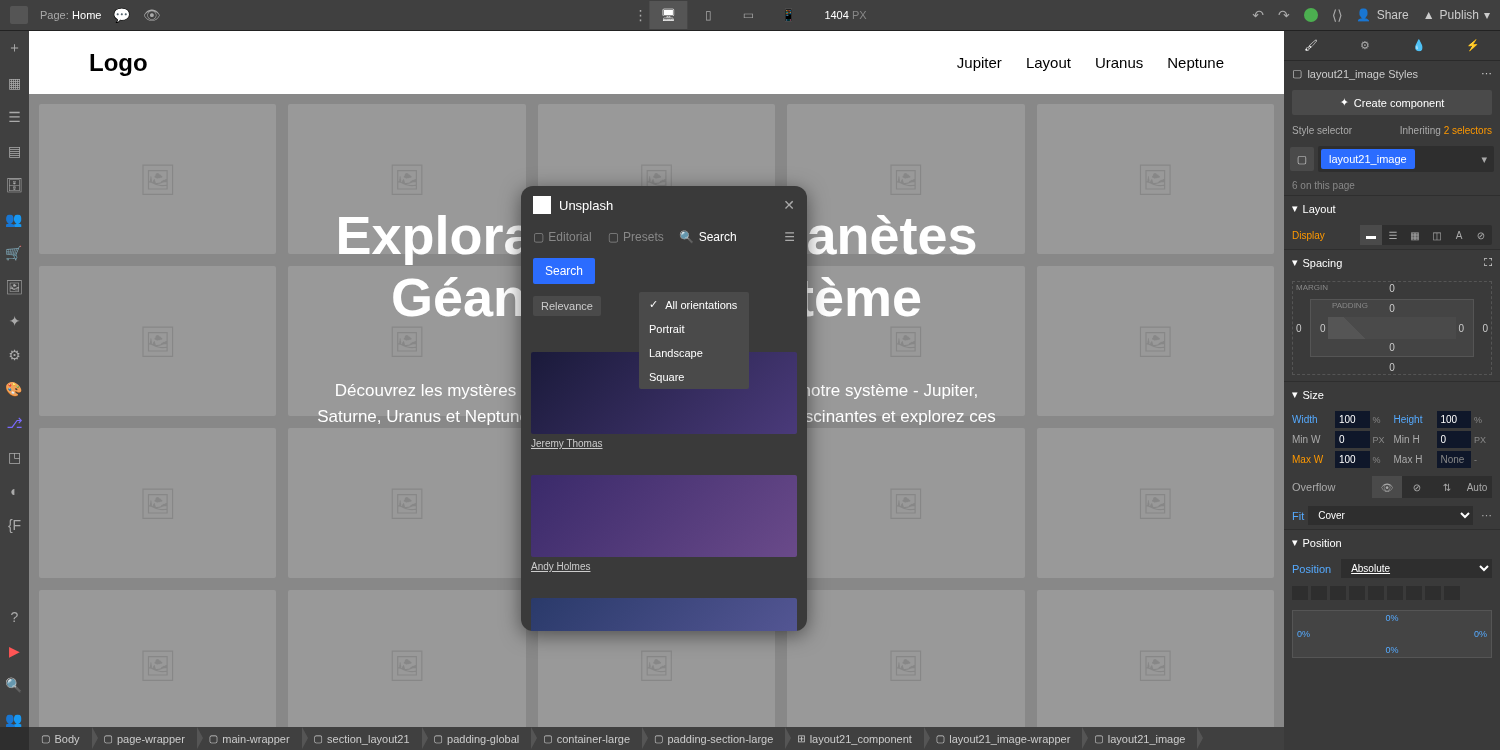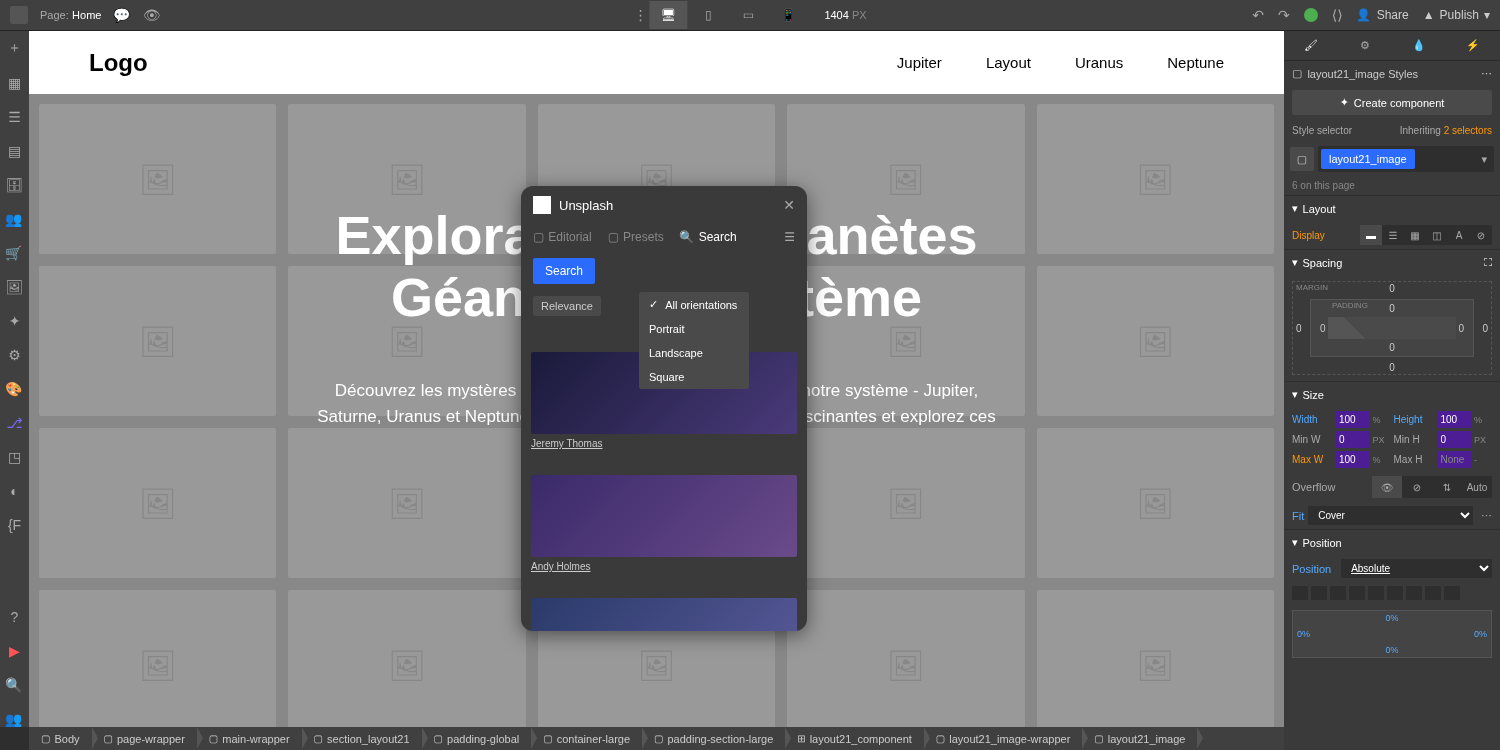--- a/index.html
+++ b/index.html
@@ -23,21 +23,21 @@
 
 
 .left-sidebar { position: absolute; left: 0; top: 31px; bottom: 23px; width: 29px; background: #404040; display: flex; flex-direction: column; align-items: center; padding-top: 8px; gap: 18px; }
 .left-sidebar .icon { color: #aaa; cursor: pointer; font-size: 14px; }
 
 
 .canvas { position: absolute; left: 29px; right: 216px; top: 31px; bottom: 23px; background: #888; overflow: hidden; }
 .site { background: #888; position: relative; height: 100%; }
 .site-header { background: #fff; height: 63px; display: flex; align-items: center; padding: 0 60px; }
 .logo { font-weight: bold; font-size: 24px; color: #000; }
-.nav { margin-left: auto; display: flex; gap: 44px; align-items: flex-start; }
+.nav { margin-left: auto; display: flex; gap: 24px; align-items: flex-start; }
 .nav-item { color: #000; font-size: 15px; }
 .cta-btn { background: #000; color: #fff; padding: 14px 24px; font-size: 15px; font-weight: 500; }
 .hero-bg { position: relative; height: calc(100% - 63px); background: #888; }
 .placeholder-grid { position: absolute; inset: 0; display: grid; grid-template-columns: repeat(5, 1fr); grid-auto-rows: 150px; gap: 12px; padding: 10px; }
 .ph { background: #999; display: flex; align-items: center; justify-content: center; color: #777; font-size: 30px; border-radius: 2px; }
 .hero-text { position: absolute; inset: 0; display: flex; flex-direction: column; align-items: center; padding-top: 110px; color: #fff; }
 .hero-title { font-size: 54px; font-weight: bold; text-align: center; line-height: 1.15; }
 .hero-desc { font-size: 17px; text-align: center; max-width: 680px; margin-top: 50px; line-height: 1.5; }
 
 
@@ -91,21 +91,21 @@
 .spacing-box { margin: 6px 8px; position: relative; height: 94px; }
 .margin-box { position: absolute; inset: 0; border: 1px dashed #555; }
 .padding-box { position: absolute; inset: 18px; border: 1px solid #555; background: #444; }
 .inner-box { position: absolute; inset: 36px; background: linear-gradient(45deg, #555 25%, #4a4a4a 25%); }
 .box-label { position: absolute; font-size: 8px; color: #888; }
 .box-val { position: absolute; font-size: 10px; color: #ccc; }
 .size-grid { display: grid; grid-template-columns: 40px 1fr 18px 40px 1fr 18px; gap: 3px; padding: 4px 8px; align-items: center; font-size: 10px; }
 .size-label { color: #aaa; }
 .size-label.blue { color: #5af; }
 .size-label.orange { color: #f90; }
-.size-input { background: #4c1d95; border: none; color: #fff; padding: 3px 4px; font-size: 10px; width: 100%; }
+.size-input { background: #0f172a; border: none; color: #fff; padding: 3px 4px; font-size: 10px; width: 100%; }
 .size-unit { color: #888; font-size: 9px; }
 .overflow-row { display: flex; align-items: center; padding: 4px 8px; gap: 4px; }
 .of-btns { display: flex; margin-left: auto; }
 .of-btn { width: 30px; height: 22px; background: #2e2e2e; display: flex; align-items: center; justify-content: center; color: #aaa; font-size: 10px; }
 .of-btn.active { background: #4a4a4a; }
 .fit-row { display: flex; align-items: center; padding: 4px 8px; gap: 4px; }
 .fit-select { flex: 1; background: #2e2e2e; color: #fff; border: none; padding: 3px 6px; font-size: 10px; margin-left: auto; }
 .pos-select { flex: 1; background: #2e2e2e; color: #fff; border: none; padding: 3px 6px; font-size: 10px; margin-left: 6px; text-decoration: underline; }
 .pos-anchors { display: flex; gap: 3px; padding: 4px 8px; }
 .anchor { width: 16px; height: 14px; background: #2e2e2e; cursor: pointer; }

